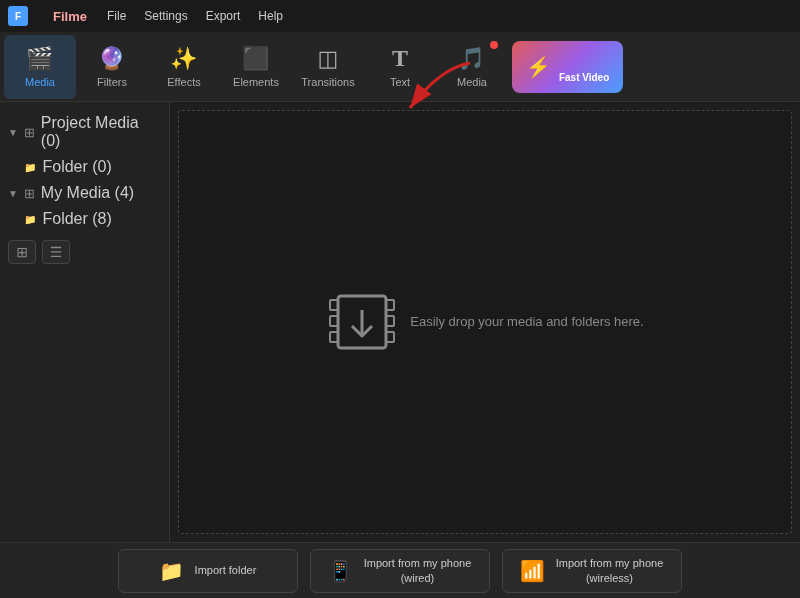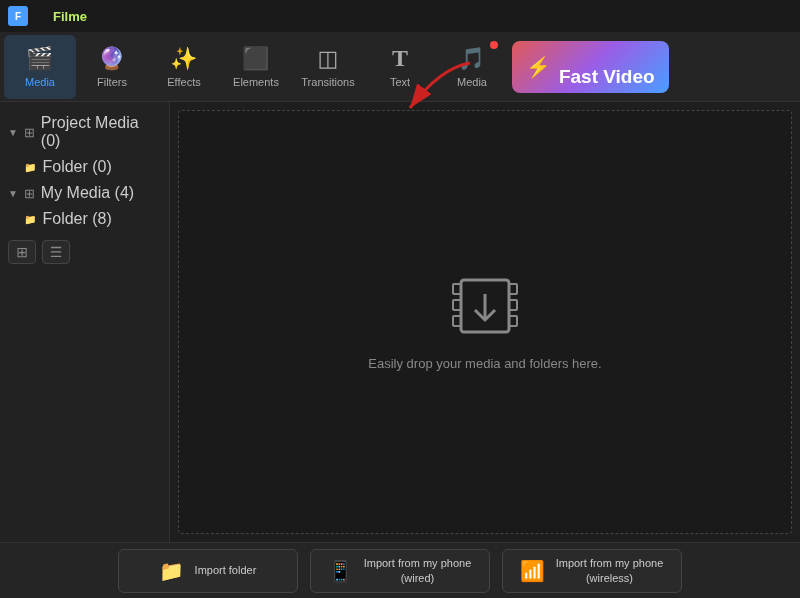--- a/index.html
+++ b/index.html
@@ -32,21 +32,21 @@
       background: #4a9eff;
       border-radius: 3px;
       display: flex;
       align-items: center;
       justify-content: center;
       font-size: 10px;
       color: white;
       font-weight: bold;
     }
     .app-name {
-      color: #bef264;
+      color: #fca5a5;
       font-size: 13px;
       font-weight: 600;
       padding-left: 19px;
     }
     .menu-bar {
       display: flex;
       gap: 2px;
     }
     .menu-item {
       color: #ccc;
@@ -100,21 +100,21 @@
       align-items: center;
       gap: 8px;
       cursor: pointer;
     }
     .fast-video-icon {
       font-size: 20px;
       color: white;
     }
     .fast-video-label {
       color: white;
-      font-size: 19px;
+      font-size: 10px;
       font-weight: 600;
       margin-top: 21px;
     }
 
     
     .badge {
       position: absolute;
       top: 6px;
       right: 10px;
       width: 8px;
@@ -171,21 +171,21 @@
     }
 
     
     #drop-zone {
       flex: 1;
       background: #1a1a1a;
       margin: 8px;
       border: 1px dashed #444;
       border-radius: 4px;
       display: flex;
-      flex-direction: column;
+      flex-direction: row;
       align-items: center;
       justify-content: center;
       gap: 12px;
       cursor: pointer;
     }
     .drop-text {
       text-align: center;
       color: #888;
       font-size: 13px;
       line-height: 1.6;
@@ -241,20 +241,26 @@
   </style>
 </head>
 <body>
 
 <div id="title-bar">
   <div id="app-logo">
     <div class="logo-icon">
       <span>F</span>
     </div>
     <span class="app-name">Filme</span>
+  </div>
+  <div class="menu-bar">
+    <span class="menu-item">File</span>
+    <span class="menu-item">Settings</span>
+    <span class="menu-item">Export</span>
+    <span class="menu-item">Help</span>
   </div>
 </div>
 
 <div id="toolbar">
   <div class="toolbar-item active">
     <span class="toolbar-icon">🎬</span>
     <span class="toolbar-label">Media</span>
   </div>
   <div class="toolbar-item">
     <span class="toolbar-icon">🔮</span>

